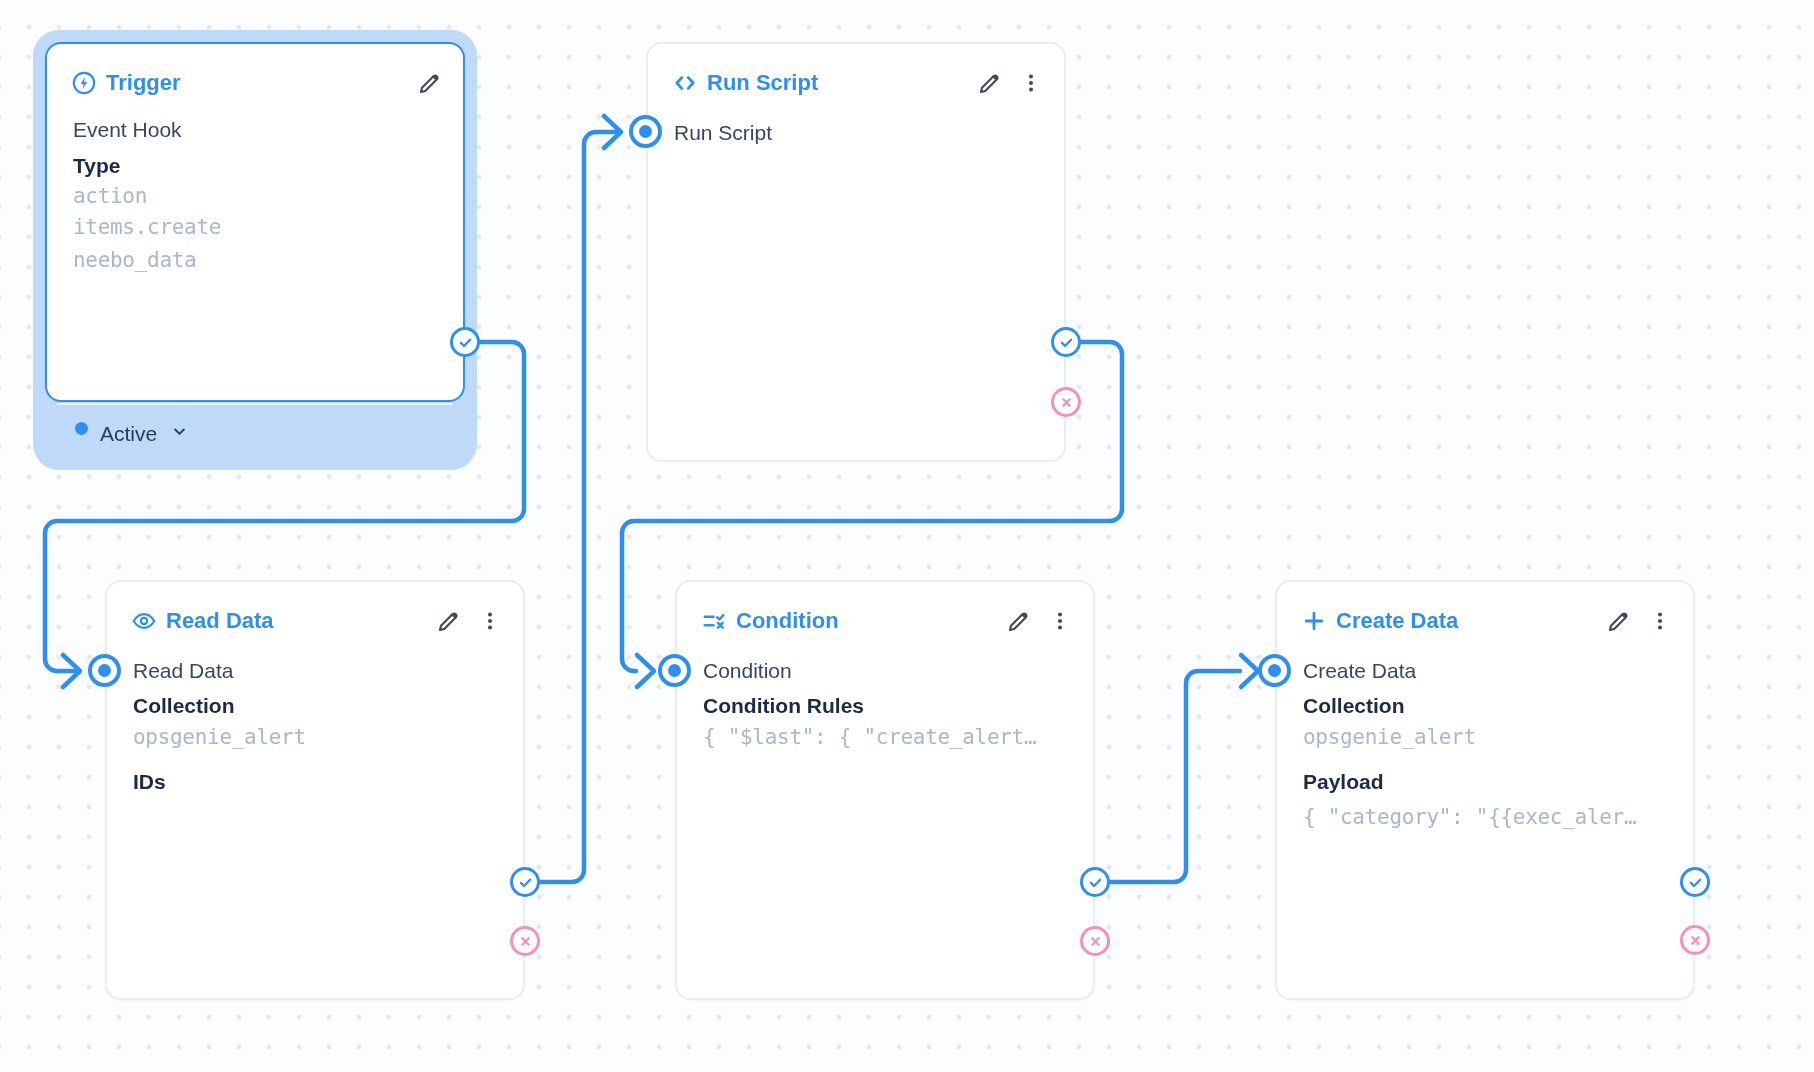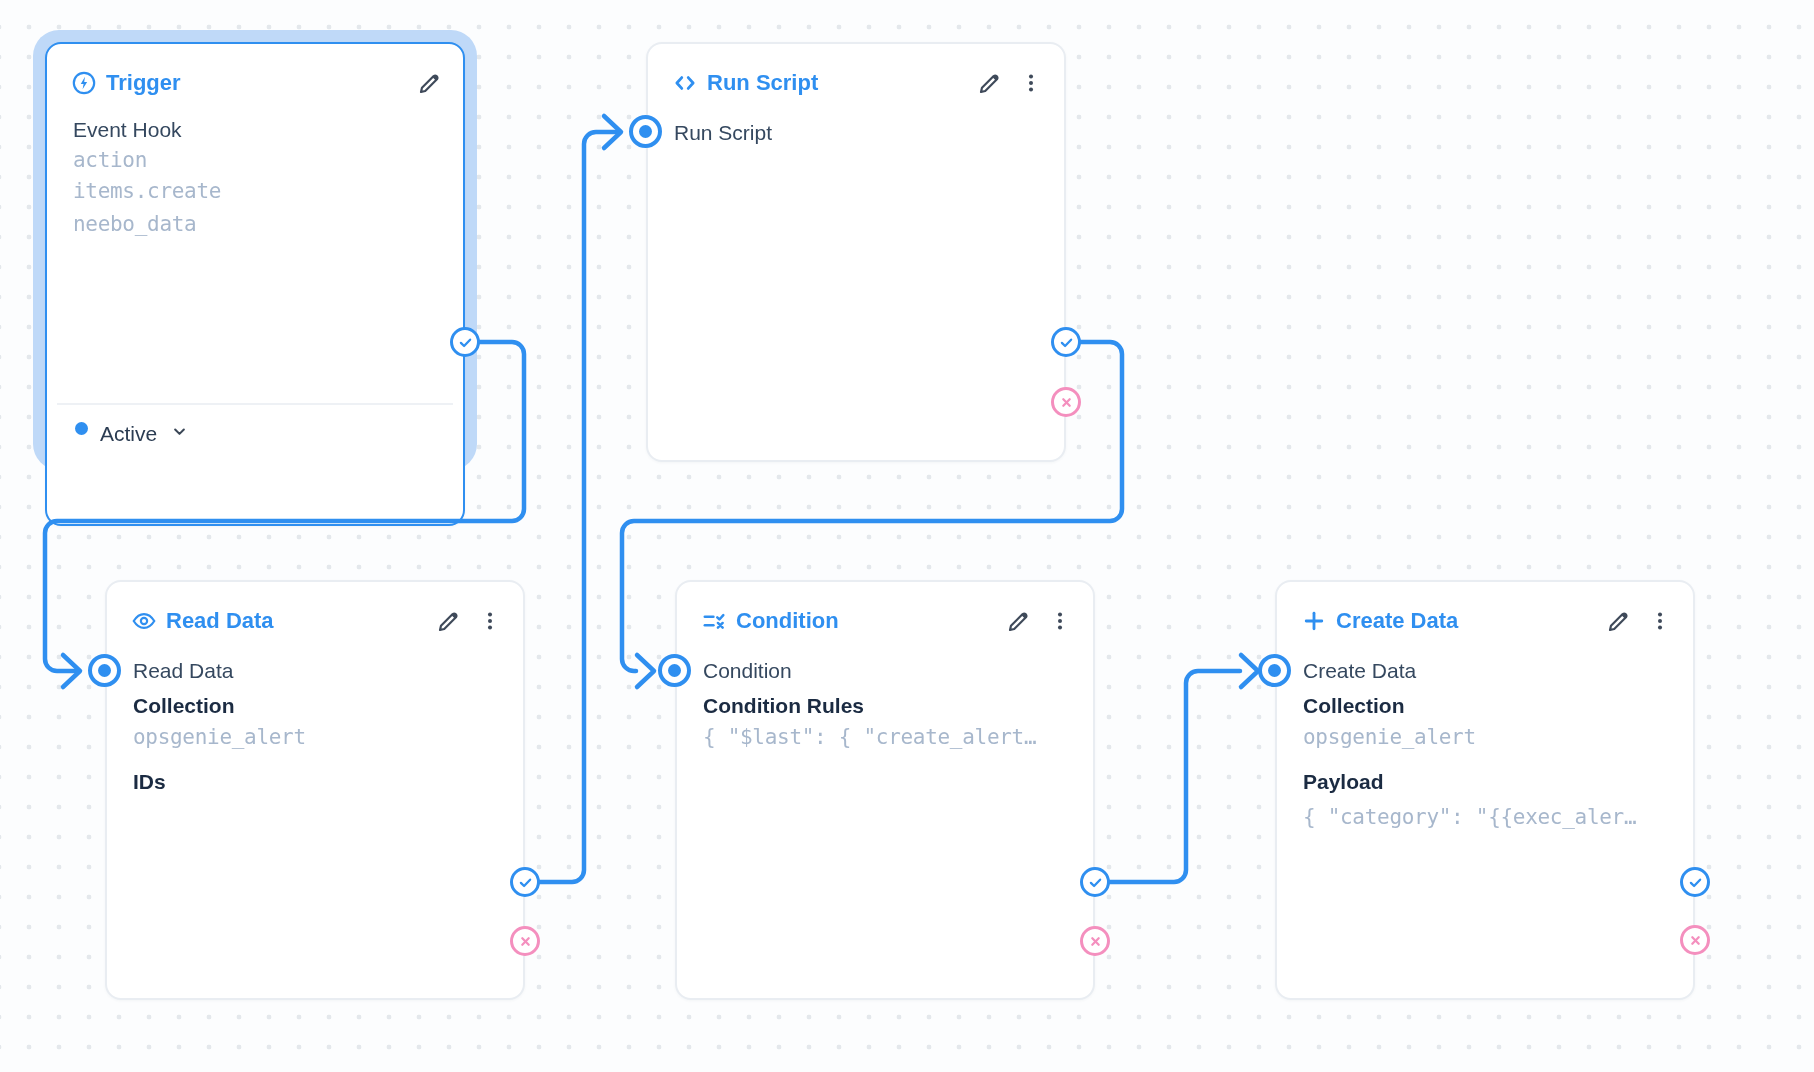--- a/index.html
+++ b/index.html
@@ -70,40 +70,41 @@
     <path class="edge" d="M525 882 H572 A12 12 0 0 0 584 870 V144 A12 12 0 0 1 596 132 H618"></path>
     <path class="arrowhead" d="M604 116 L621 132 L604 148"></path>
     <path class="edge" d="M1066 342 H1110 A12 12 0 0 1 1122 354 V509 A12 12 0 0 1 1110 521 H634 A12 12 0 0 0 622 533 V659 A12 12 0 0 0 634 671 H636"></path>
     <path class="arrowhead" d="M637 655 L654 671 L637 687"></path>
     <path class="edge" d="M1095 882 H1174 A12 12 0 0 0 1186 870 V683 A12 12 0 0 1 1198 671 H1240"></path>
     <path class="arrowhead" d="M1241 655 L1258 671 L1241 687"></path>
   </svg>
 
   <div class="node-glow"></div>
 
-  <div class="node trigger selected" style="left:45px;top:42px;height:484px;text-decoration:underline;">
+  <div class="node trigger selected" style="left:45px;top:42px;height:360px;text-decoration:underline;">
     <div class="n-header">
       <span class="n-icon">
         <svg width="26" height="26" viewBox="0 0 24 24">
             <circle cx="12" cy="12" r="9.4" fill="none" stroke="currentColor" stroke-width="2"></circle>
             <path d="M12.9 6.3 L9 13 h2.6 l-.9 4.7 L14.9 11 h-2.7 Z" fill="currentColor"></path>
           </svg>
       </span>
       <span class="n-title">Trigger</span>
       <span class="n-actions">
         <span class="act">
           <svg width="26" height="26" viewBox="0 0 24 24">
               <path d="M4.6 16.4 L15.4 5.6 a2.15 2.15 0 0 1 3 3 L7.6 19.4 L3.7 20.3 Z" fill="none" stroke="currentColor" stroke-width="2" stroke-linejoin="round"></path>
               <path d="M14.3 6.7 l3 3 1.4-1.4 a2.12 2.12 0 0 0 -3-3 Z" fill="currentColor"></path>
             </svg>
         </span>
       </span>
     </div>
     <div class="n-body">
       <div class="r name">Event Hook</div>
+      <div class="r label" style="margin-top:10px">Type</div>
       <div class="r mono" style="margin-top:3px">action</div>
       <div class="r mono" style="margin-top:3px">items.create</div>
       <div class="r mono" style="margin-top:5px">neebo_data</div>
     </div>
     <div class="t-divider"></div>
     <div class="t-status">
       <span class="s-dot"></span>
       <span class="s-label">Active</span>
       <span class="s-chev">
         <svg width="19" height="19" viewBox="0 0 24 24" fill="none" stroke="currentColor" stroke-width="2.6" stroke-linecap="round" stroke-linejoin="round">

